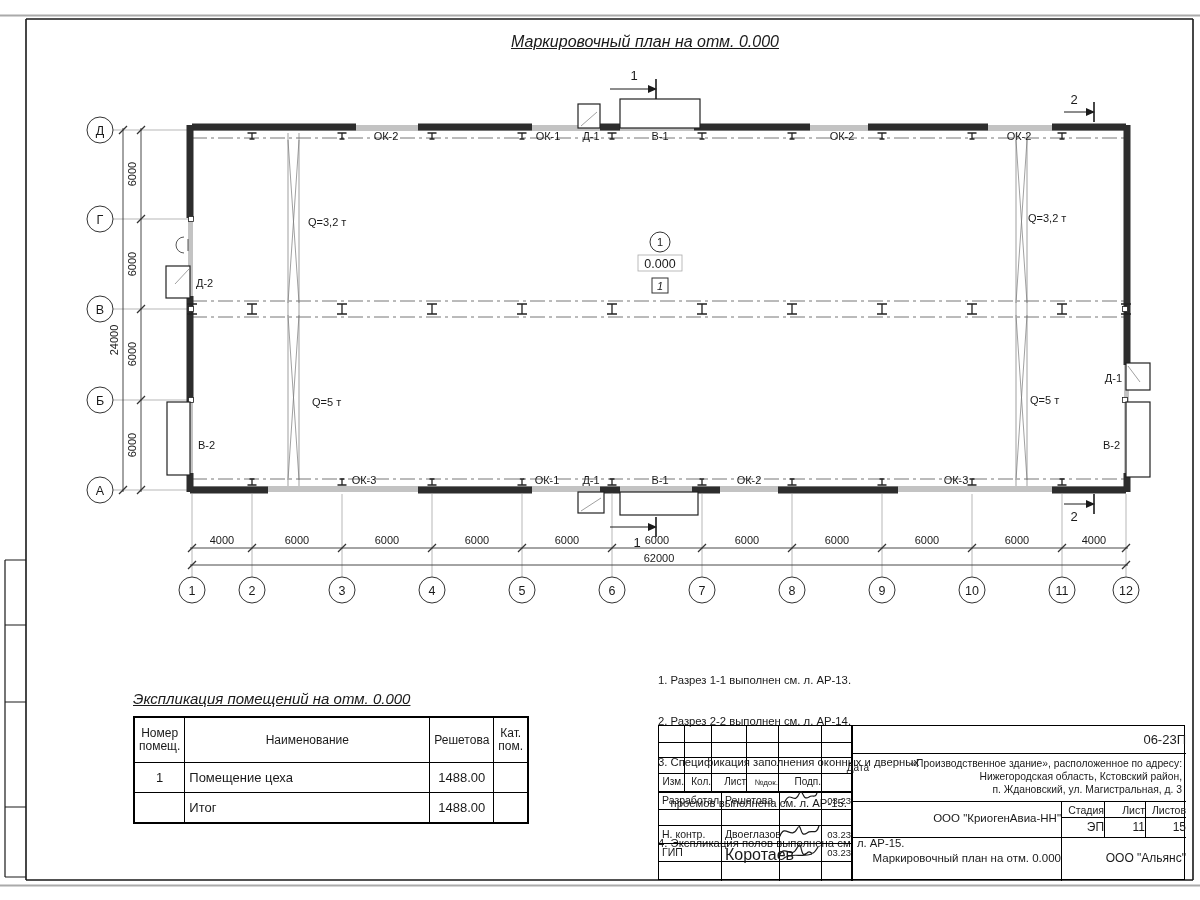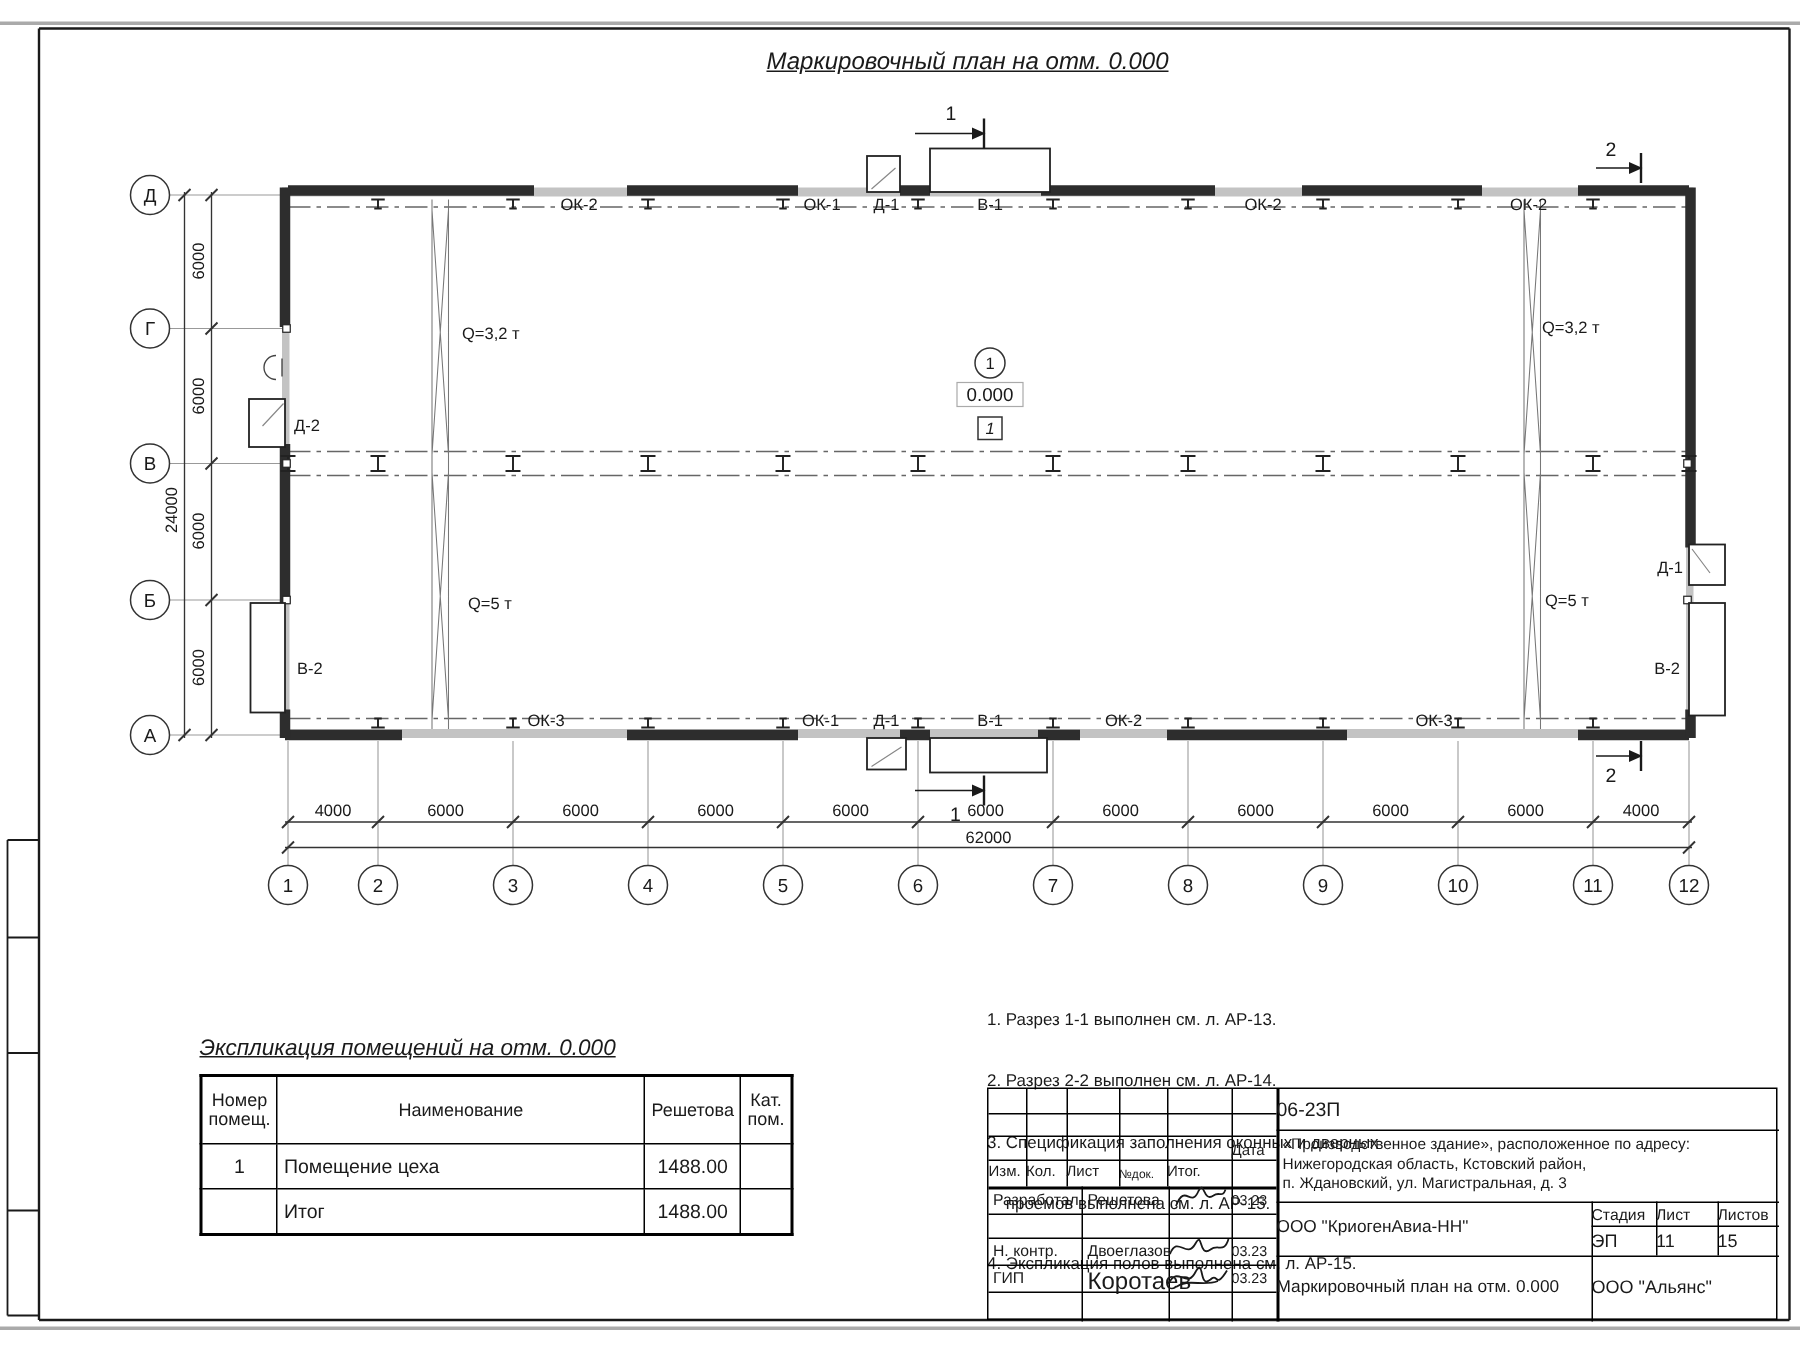--- a/index.html
+++ b/index.html
@@ -23,21 +23,21 @@
   #expl-table .hdr{font-size:12px;line-height:13px;text-align:center;height:44px;}
   #expl-table .r{height:30px;}
   .ctr{text-align:center;}
   
   #notes{left:658px;top:647px;width:360px;font-size:11.3px;line-height:13.6px;white-space:pre;}
   
   #tb{left:658px;top:725px;width:527px;height:155px;border:1.5px solid #000;box-sizing:border-box;}
   #tb .v{position:absolute;width:1px;background:#000;}
   #tb .h{position:absolute;height:1px;background:#000;}
   #tb .tx{position:absolute;white-space:nowrap;}
-  #tb .c{text-align:left;}
+  #tb .c{text-align:right;}
   .sig{position:absolute;}
   .sig path{stroke:#1a1a1a;stroke-width:1.2;fill:none;}
 </style>
 </head>
 <body>
 
 <div id="stage">
 
 <svg width="1200" height="900" viewBox="0 0 1200 900">
 
@@ -326,21 +326,21 @@
   <div class="h" style="left:0;top:135px;width:192px"></div>
   <div class="h" style="left:192px;top:27px;width:335px"></div>
   <div class="h" style="left:192px;top:75px;width:335px"></div>
   <div class="h" style="left:402px;top:91px;width:125px"></div>
   <div class="h" style="left:192px;top:111px;width:335px"></div>
 
   <span class="tx c" style="left:0;top:50px;width:25px;font-size:10px">Изм.</span>
   <span class="tx c" style="left:25px;top:50px;width:27px;font-size:10px">Кол.</span>
   <span class="tx c" style="left:52px;top:50px;width:35px;font-size:10px">Лист</span>
   <span class="tx c" style="left:87px;top:52px;width:32px;font-size:8px">№док.</span>
-  <span class="tx c" style="left:119px;top:50px;width:43px;font-size:10px">Итог.</span>
+  <span class="tx c" style="left:119px;top:50px;width:43px;font-size:10px">Подп.</span>
   <span class="tx c" style="left:162px;top:36px;width:48px;font-size:10px">Дата</span>
 
   <span class="tx" style="left:3px;top:68px;font-size:10.5px">Разработал</span>
   <span class="tx" style="left:66px;top:68px;font-size:10.5px">Решетова</span>
   <span class="tx c" style="left:162px;top:69px;width:30px;font-size:9.5px">03.23</span>
   <span class="tx" style="left:3px;top:102px;font-size:10.5px">Н. контр.</span>
   <span class="tx" style="left:66px;top:102px;font-size:10.5px">Двоеглазов</span>
   <span class="tx c" style="left:162px;top:103px;width:30px;font-size:9.5px">03.23</span>
   <span class="tx" style="left:3px;top:120px;font-size:10.5px">ГИП</span>
   <span class="tx" style="left:66px;top:120px;font-size:16px">Коротаев</span>

